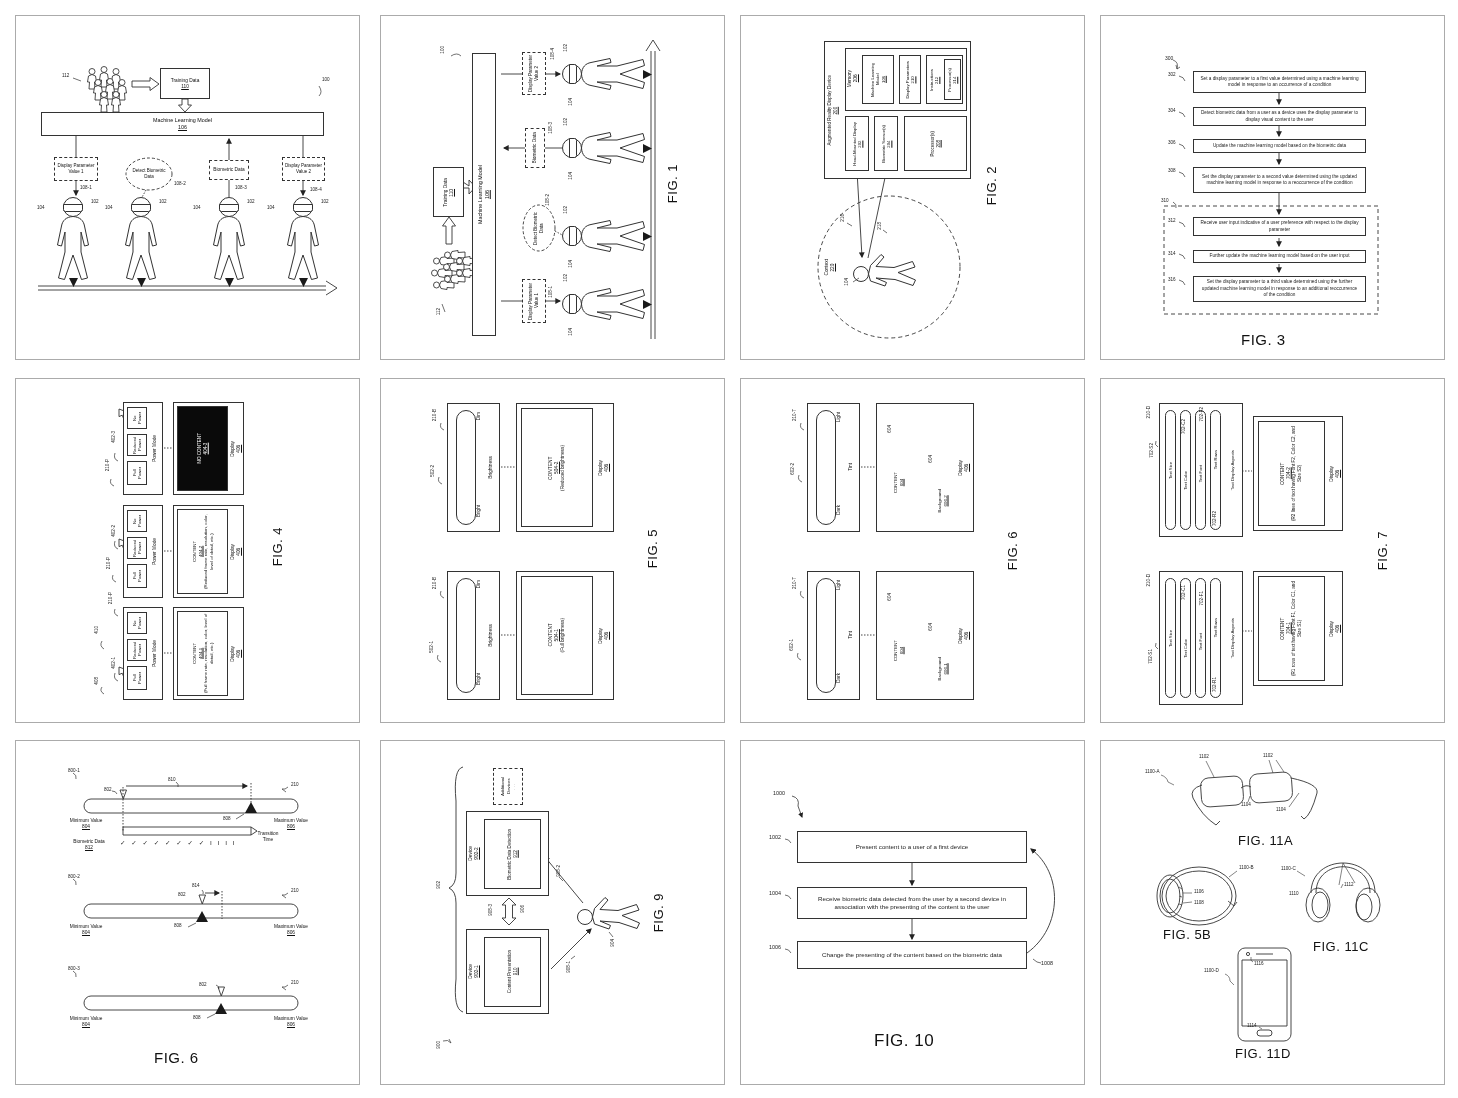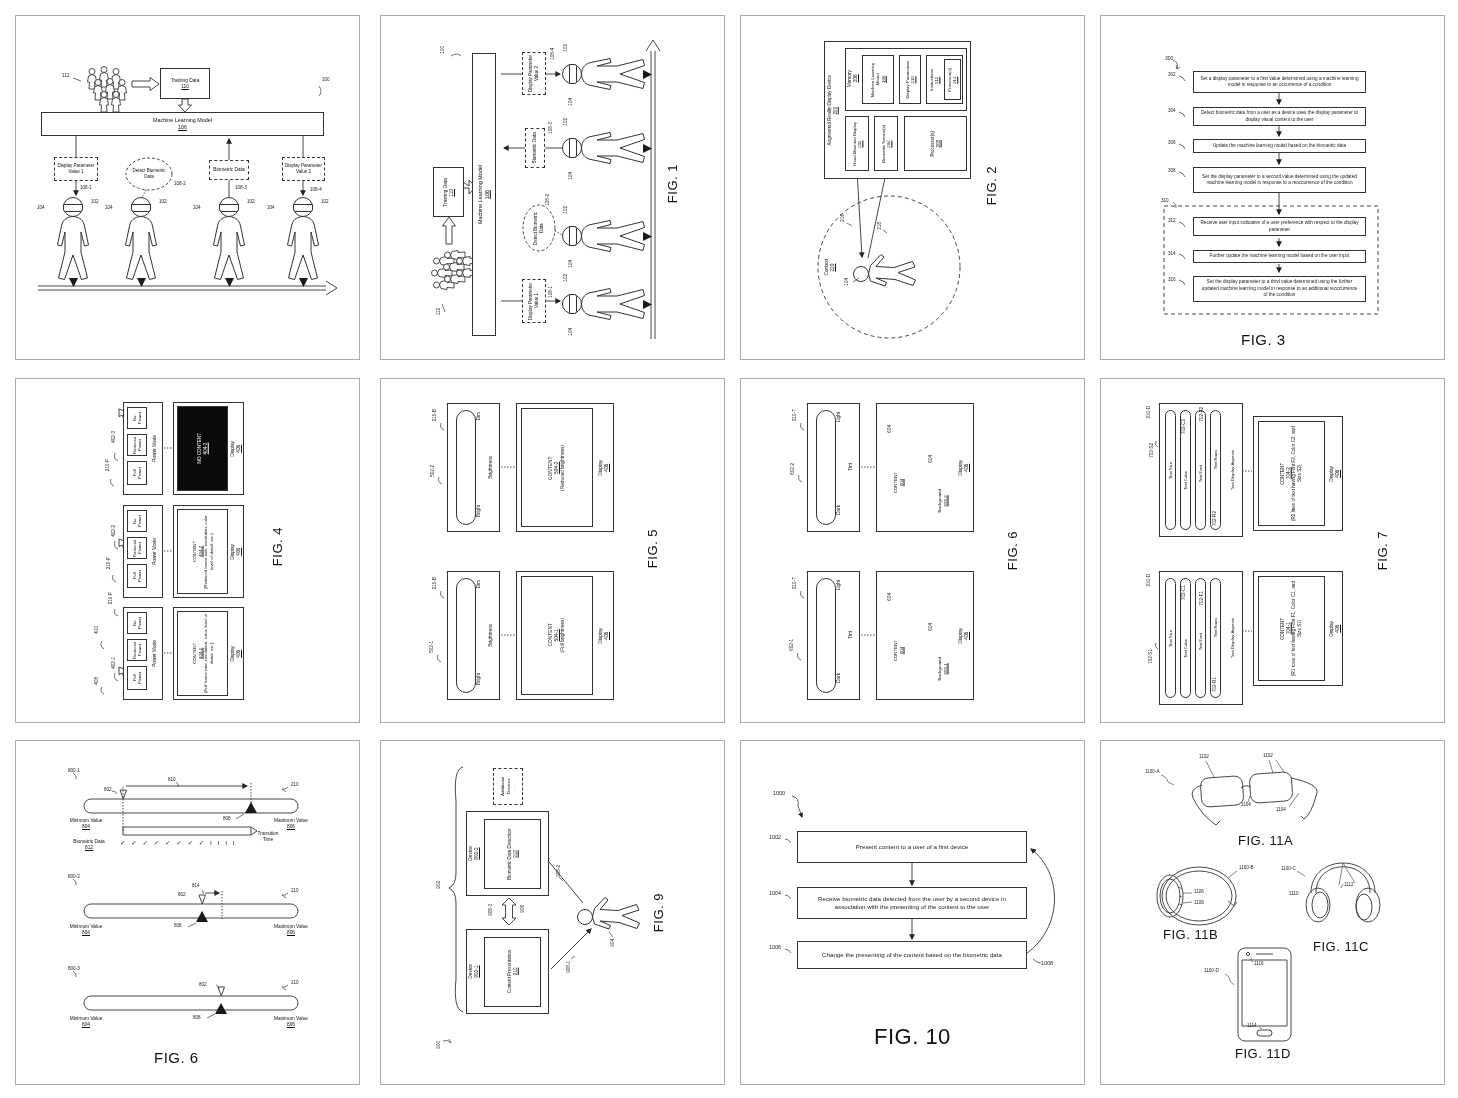--- a/index.html
+++ b/index.html
@@ -882,21 +882,21 @@
     <div class="fb fb10" style="left:56px;top:146px;width:230px;height:32px">
         <span>Receive biometric data detected from the user by a second device in association with the presenting of the content to the user</span>
       </div>
     <div class="fb fb10" style="left:56px;top:200px;width:230px;height:28px">
         <span>Change the presenting of the content based on the biometric data</span>
       </div>
     <div class="ref" style="left:28px;top:94px;font-size:5.4px">1002</div>
     <div class="ref" style="left:28px;top:150px;font-size:5.4px">1004</div>
     <div class="ref" style="left:28px;top:204px;font-size:5.4px">1006</div>
     <div class="ref" style="left:300px;top:220px;font-size:5.4px">1008</div>
-    <div class="cap" style="left:133px;top:283px;font-size:22px">FIG. 10</div>
+    <div class="cap" style="left:133px;top:290px;font-size:17px">FIG. 10</div>
   </div>
 
   <div class="cell" style="left:1100px;top:740px">
     <svg class="lay" viewBox="0 0 345 345" stroke="#333" stroke-width="0.9" fill="none">
 
       <g>
         <rect x="100" y="36" width="42" height="29" rx="8" transform="rotate(-4 121 50)"></rect>
         <rect x="149" y="32" width="42" height="29" rx="8" transform="rotate(-4 170 46)"></rect>
         <path d="M140 47 q5 -4 10 -1"></path>
         <path d="M190 37 q28 6 26 15 q-6 22 -13 26 l-3 -3"></path>
@@ -937,21 +937,21 @@
     </svg>
     <div class="ref" style="left:44px;top:29px">1100-A</div>
     <div class="ref" style="left:98px;top:14px">1102</div>
     <div class="ref" style="left:162px;top:13px">1102</div>
     <div class="ref" style="left:140px;top:62px">1104</div>
     <div class="ref" style="left:175px;top:67px">1104</div>
     <div class="cap" style="left:137px;top:92px;font-size:13px">FIG. 11A</div>
     <div class="ref" style="left:138px;top:125px">1100-B</div>
     <div class="ref" style="left:93px;top:149px">1106</div>
     <div class="ref" style="left:93px;top:160px">1108</div>
-    <div class="cap" style="left:62px;top:186px;font-size:13px">FIG. 11B</div>
+    <div class="cap" style="left:62px;top:186px;font-size:13px">FIG. 5B</div>
     <div class="ref" style="left:180px;top:126px">1100-C</div>
     <div class="ref" style="left:243px;top:142px">1112</div>
     <div class="ref" style="left:188px;top:151px">1110</div>
     <div class="cap" style="left:212px;top:198px;font-size:13px">FIG. 11C</div>
     <div class="ref" style="left:103px;top:228px">1100-D</div>
     <div class="ref" style="left:153px;top:221px">1116</div>
     <div class="ref" style="left:146px;top:283px">1114</div>
     <div class="cap" style="left:134px;top:305px;font-size:13px">FIG. 11D</div>
   </div>
 

